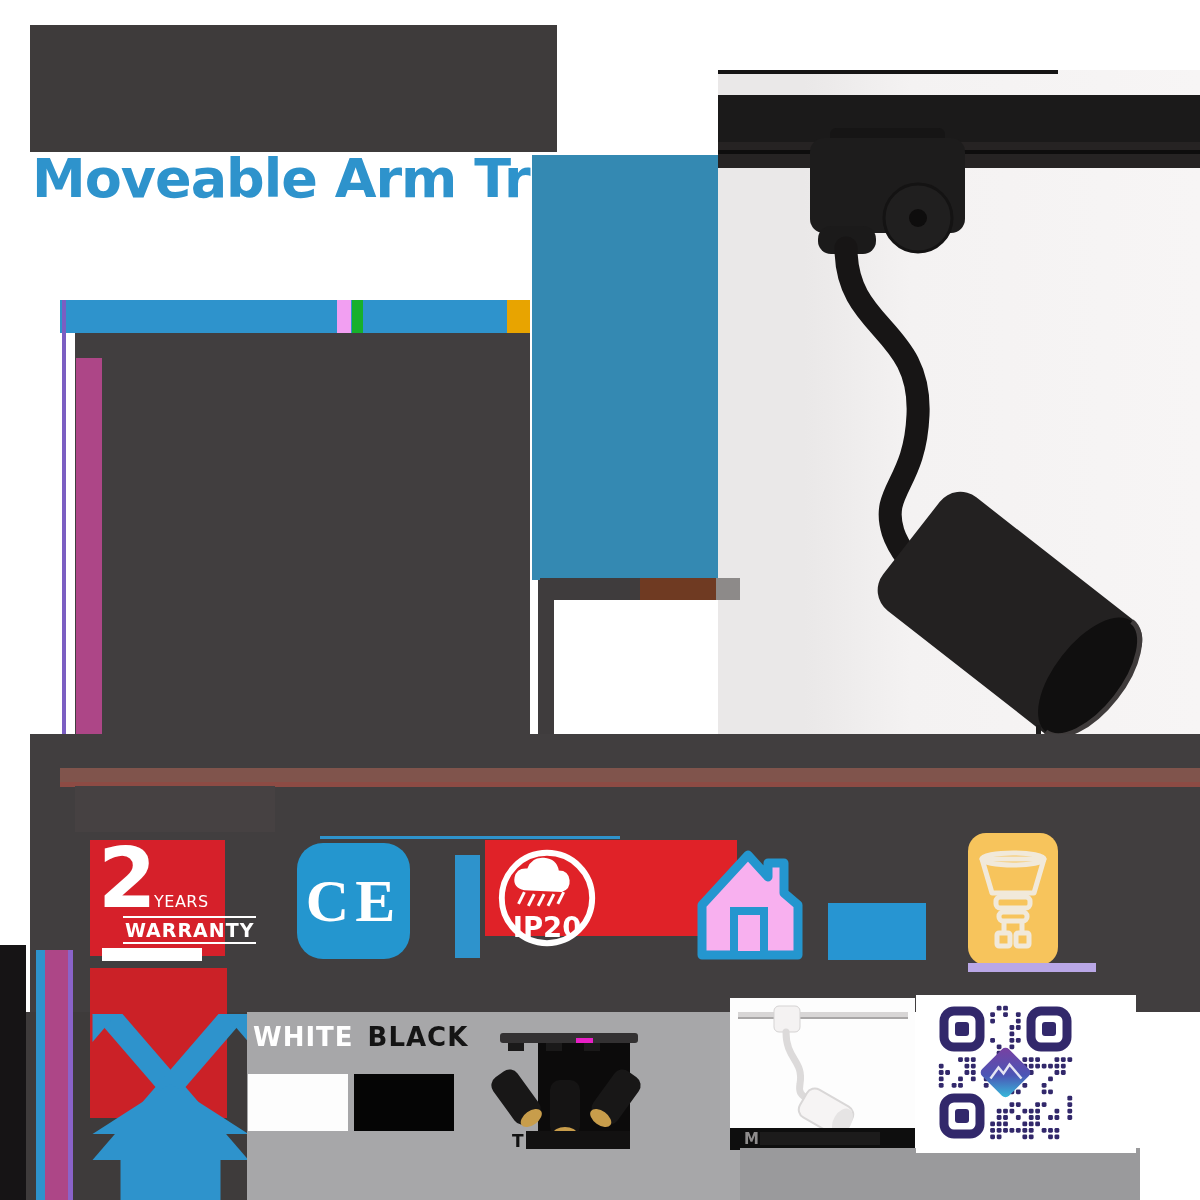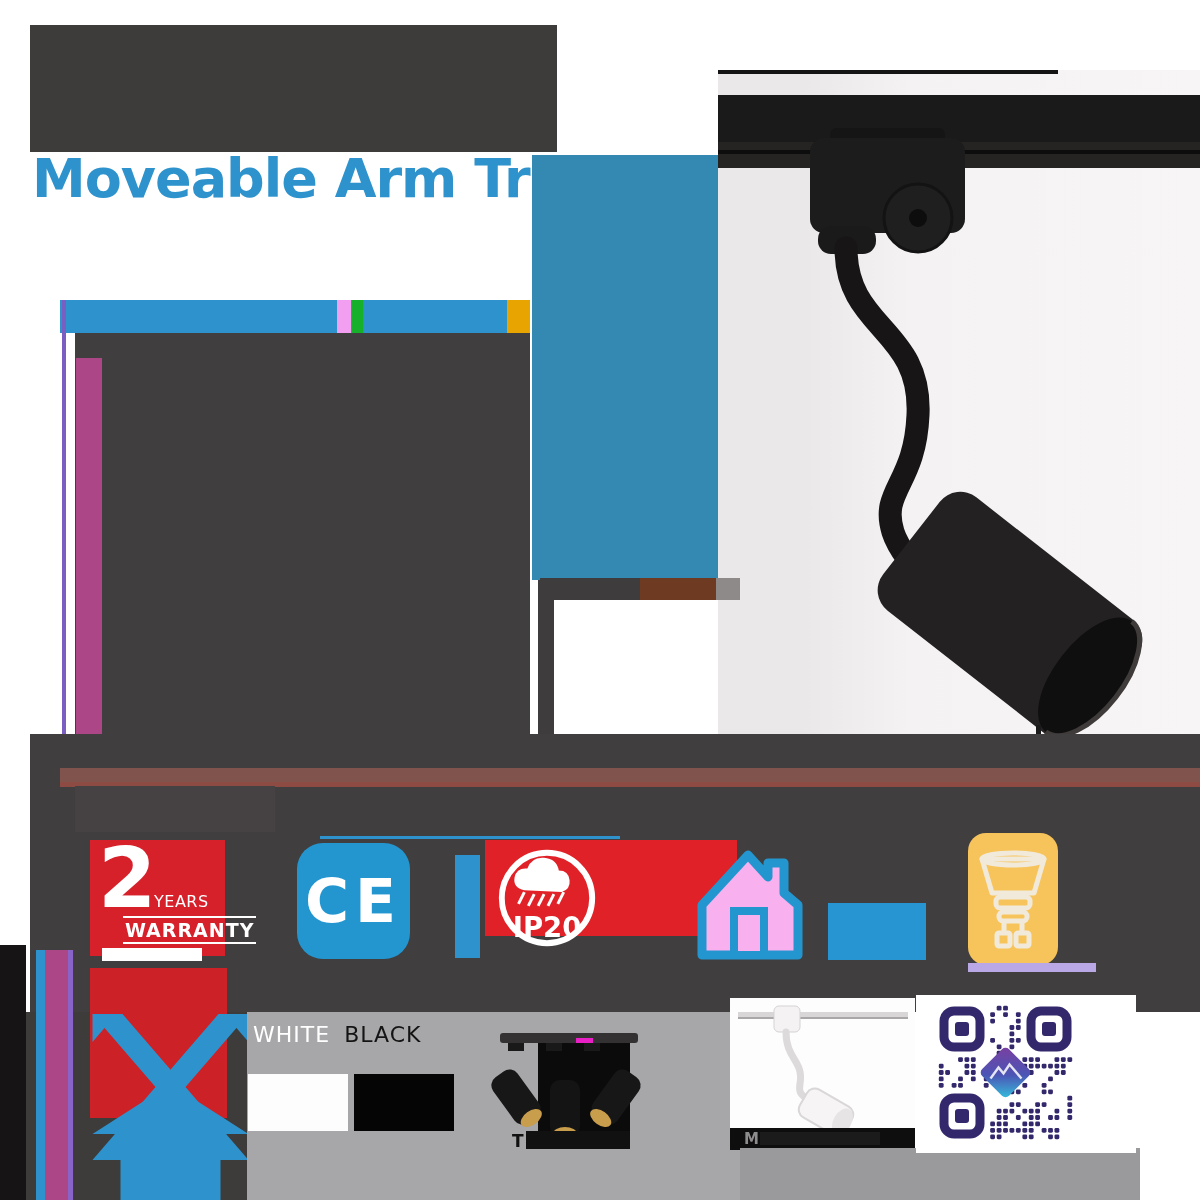--- a/index.html
+++ b/index.html
@@ -8,21 +8,21 @@
     --amber:#f7c45c; --cream:#f1e9da; --magenta:#ad4687; --purple:#7b5ec2;
     --panel-gray:#a7a7a9; --band-gray:#9a9a9c; --brown:#80544c; --qr-navy:#32286b; --lens-amber:#c89d4b;
   }
   html,body{margin:0;padding:0;}
   body{width:1200px;height:1200px;position:relative;overflow:hidden;background:#fff;
        font-family:"DejaVu Sans","Liberation Sans",sans-serif;}
   .abs{position:absolute;}
   .title{color:var(--accent-blue);font-weight:bold;font-size:54px;line-height:1.08;
          letter-spacing:-1px;white-space:nowrap;}
   .badge-label{color:#fff;font-weight:bold;}
-  .sw-label{font-weight:normal;font-size:22px;letter-spacing:1px;}
+  .sw-label{font-weight:bold;font-size:26px;letter-spacing:1px;}
 </style>
 </head>
 <body>
 
 <div class="abs" style="left:30px;top:25px;width:527px;height:127px;background:var(--logo-gray);"></div>
 
 <div class="abs" style="left:32px;top:150px;width:780px;">
   <div class="title">Moveable Arm Track Light</div>
 </div>
 
@@ -74,21 +74,21 @@
 <div class="abs" style="left:45px;top:950px;width:23px;height:250px;background:var(--magenta);"></div>
 <div class="abs" style="left:68px;top:950px;width:5px;height:250px;background:#8a63c9;"></div>
 
 <div class="abs" style="left:90px;top:840px;width:135px;height:116px;background:var(--badge-red);">
   <span class="abs badge-label" style="left:8px;top:-4px;font-size:84px;line-height:1;">2</span>
   <span class="abs badge-label" style="left:64px;top:52px;font-size:16px;font-weight:normal;letter-spacing:.5px;">YEARS</span>
   <span class="abs badge-label" style="left:8px;top:76px;font-size:19px;letter-spacing:1px;border-top:2px solid #fff;border-bottom:2px solid #fff;padding:1px 2px;margin-left:25px;">WARRANTY</span>
   <div class="abs" style="left:12px;top:108px;width:100px;height:13px;background:#fff;"></div>
 </div>
 
-<div class="abs" style="left:297px;top:843px;width:113px;height:116px;background:var(--ce-blue);border-radius:26px;display:flex;align-items:center;justify-content:center;">
+<div class="abs" style="left:297px;top:843px;width:113px;height:116px;background:var(--ce-blue);border-radius:26px;display:flex;align-items:center;justify-content:center;font-family:Liberation Serif, serif;">
   <span class="badge-label" style="font-size:60px;letter-spacing:6px;">CE</span>
 </div>
 
 <div class="abs" style="left:455px;top:855px;width:25px;height:103px;background:var(--accent-blue);"></div>
 
 <div class="abs" style="left:485px;top:840px;width:252px;height:96px;background:var(--ip-red);">
   <svg class="abs" style="left:6px;top:2px;" width="112" height="112" viewBox="0 0 114 112">
     <circle cx="57" cy="56" r="46" stroke="#fff" stroke-width="6" fill="none"></circle>
     <path d="M34,48 q-12,-2 -10,-13 q2,-10 13,-9 q4,-12 17,-11 q13,1 15,13 q10,0 11,10 q1,9 -8,12 z" fill="#fff"></path>
     <g stroke="#fff" stroke-width="3">

